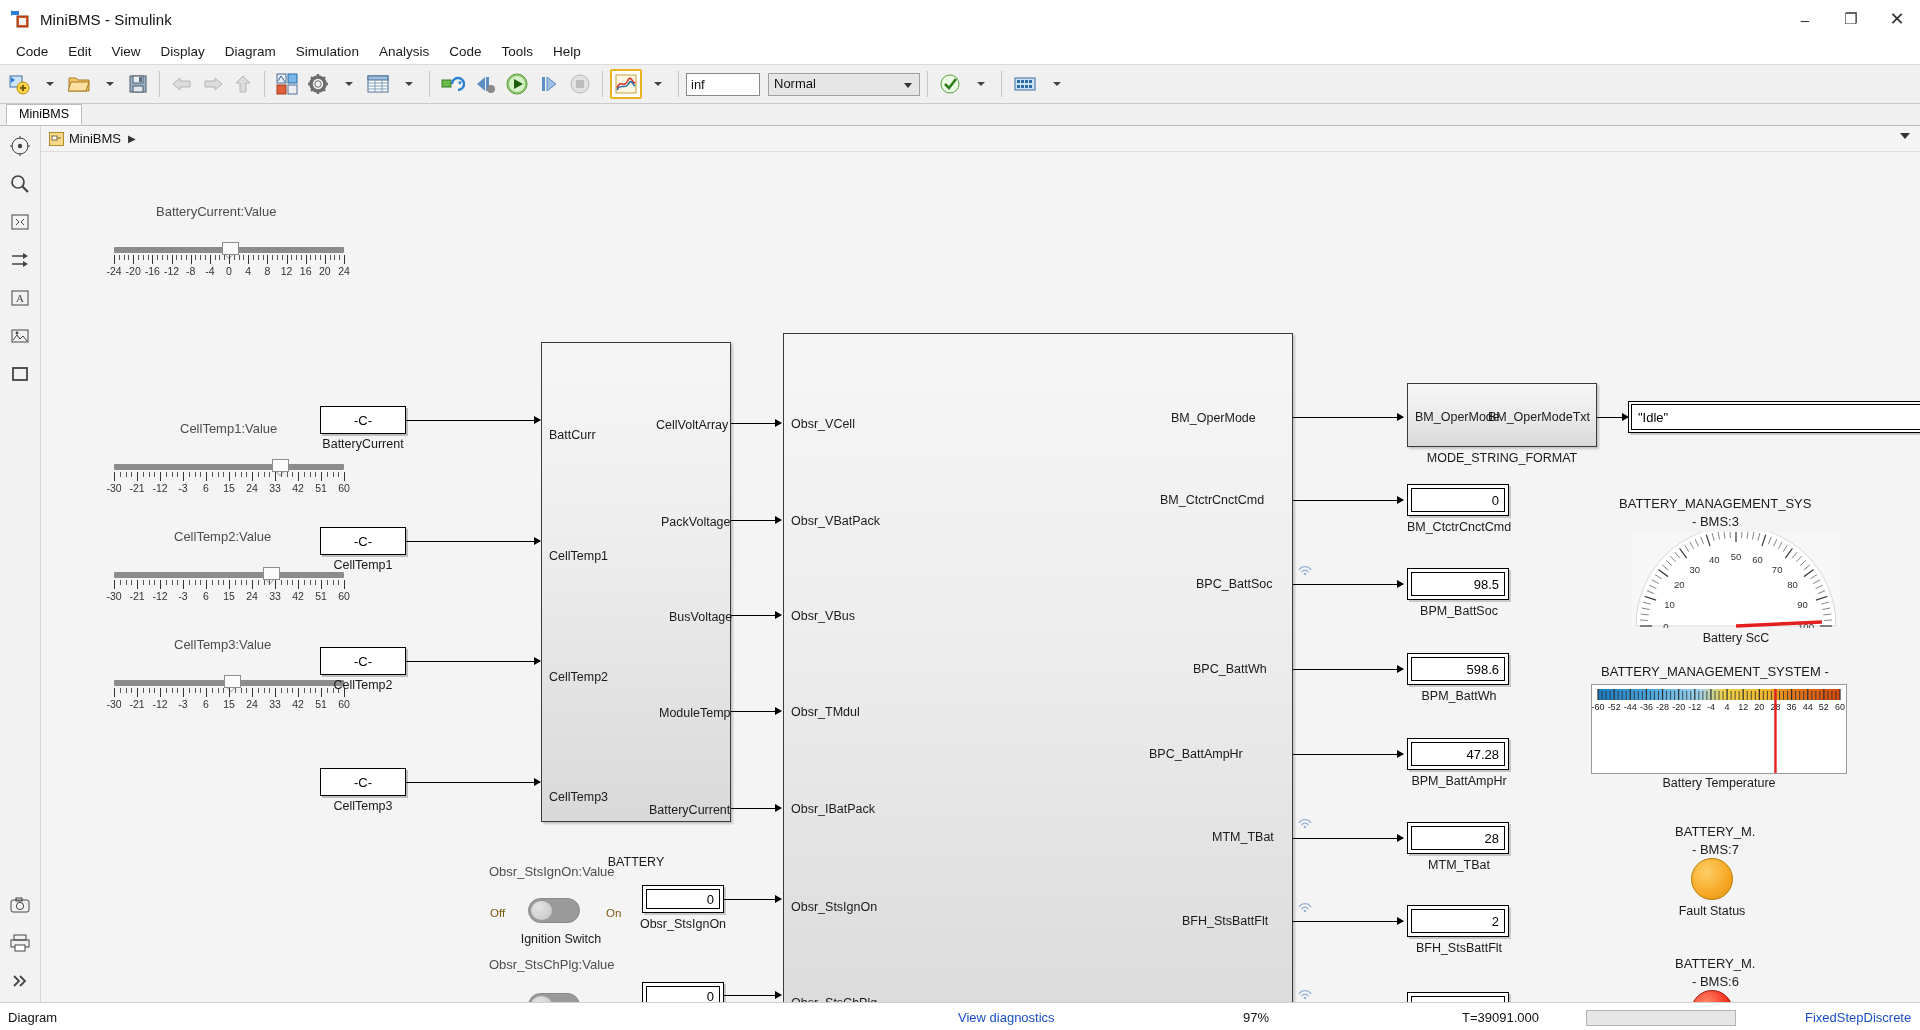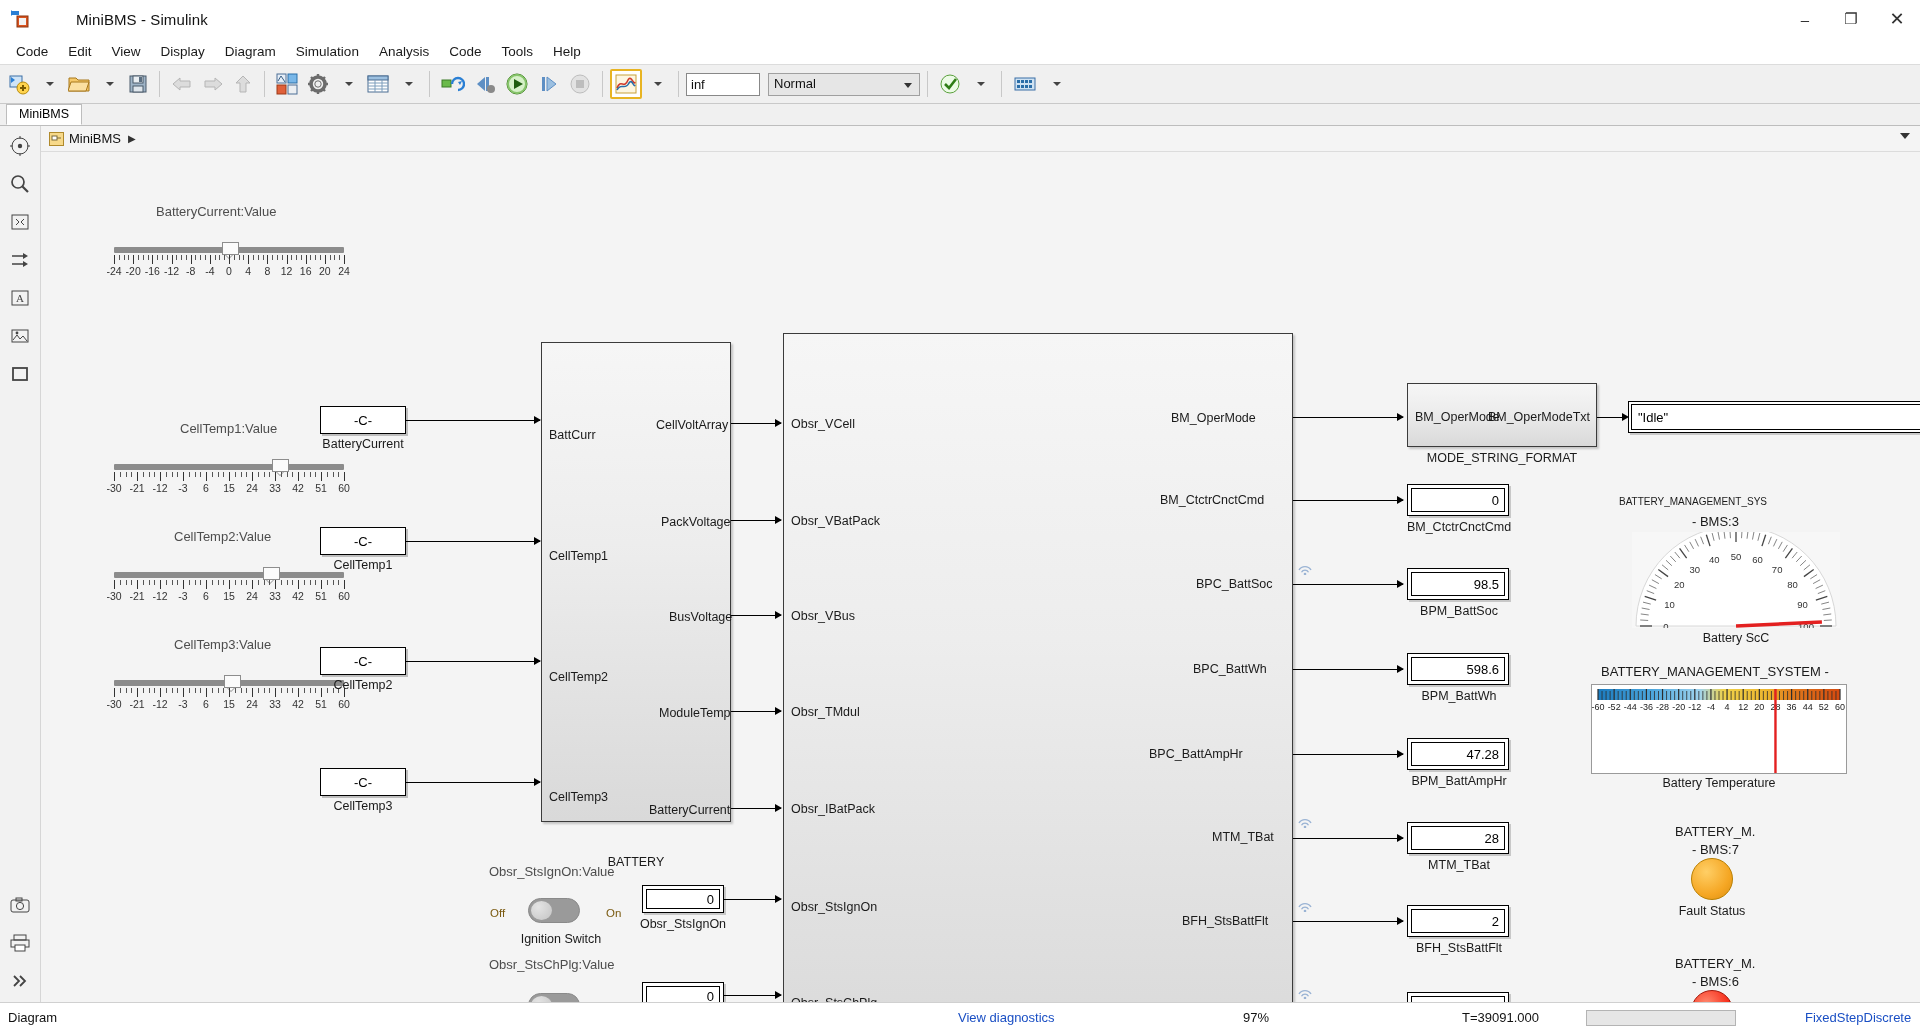--- a/index.html
+++ b/index.html
@@ -8,21 +8,21 @@
     width:1920px; height:1030px;
     font-family:"Liberation Sans", sans-serif;
     background:#ffffff;
     overflow:hidden;
     -webkit-font-smoothing:antialiased;
   }
 
   
   .titlebar {
     height:38px; background:#ffffff; display:flex; align-items:center;
-    border-bottom:0px solid #e5e5e5; position:relative;gap:36px;
+    border-bottom:0px solid #e5e5e5; position:relative;
   }
   .titlebar .app-icon { width:22px; height:20px; margin:0 8px 0 10px; position:relative; flex:none;}
   .titlebar .title { font-size:15px; color:#111; letter-spacing:.1px;}
   .winbtns { position:absolute; right:0; top:0; height:38px; display:flex; }
   .winbtn { width:46px; height:38px; display:flex; align-items:center; justify-content:center;
             color:#333; font-size:15px; }
   .winbtn.close { font-size:18px; }
 
   
   .menubar { height:26px; display:flex; align-items:center; padding-left:6px;
@@ -884,21 +884,21 @@
           </div>
       </div>
       <div class="name-lbl" style="left:1346px; top:789px; width:144px;">BFH_StsBattFlt</div>
 
       <div class="display-block" style="left:1366px; top:840px; width:102px; height:32px;">
         <div class="inner">
             <span>0</span>
           </div>
       </div>
 
-      <div class="lbl dark" style="left:1578px; top:344px; font-size:10px;">BATTERY_MANAGEMENT_SYS</div>
+      <div class="lbl dark" style="left:1578px; top:344px; font-size:13px;">BATTERY_MANAGEMENT_SYS</div>
       <div class="lbl dark" style="left:1651px; top:362px; font-size:13px;">- BMS:3</div>
       <div class="gauge-box" style="left:1591px; top:380px; width:208px; height:96px;">
         <svg width="208" height="96" viewBox="0 0 208 96">
           <path d="M4 94 A100 100 0 0 1 204 94 Z" fill="#ffffff" stroke="#d8d8d8"></path>
           <g id="gauge-majors" stroke="#444" stroke-width="1.3">
               <line x1="8" y1="93.99999999999999" x2="20" y2="93.99999999999999"></line>
               <line x1="12.698574435665265" y1="64.33436854000504" x2="24.11125263120711" y2="68.04257247250442"></line>
               <line x1="26.33436854000506" y1="37.57261577992257" x2="36.04257247250442" y2="44.626038807432245"></line>
               <line x1="47.572615779922586" y1="16.334368540005045" x2="54.626038807432266" y2="26.042572472504418"></line>
               <line x1="74.33436854000506" y1="2.6985744356652503" x2="78.04257247250442" y2="14.111252631207094"></line>

